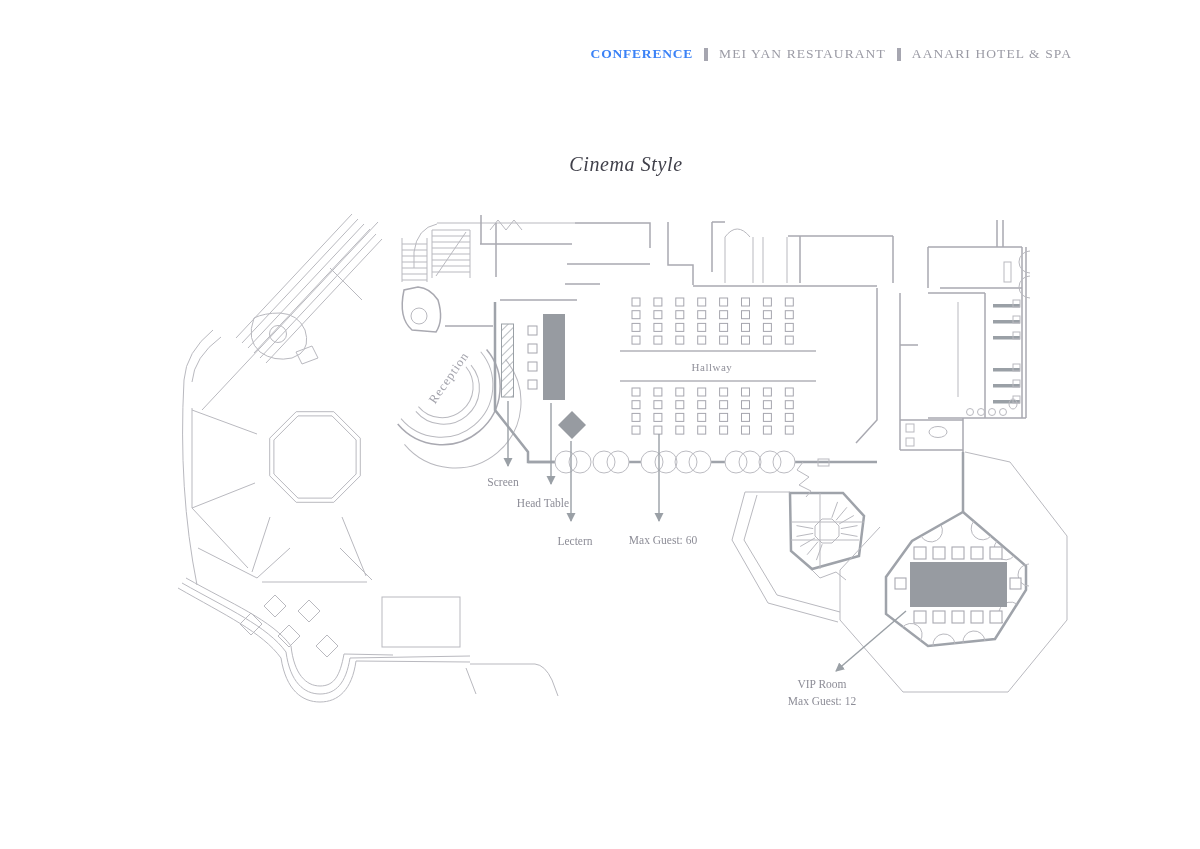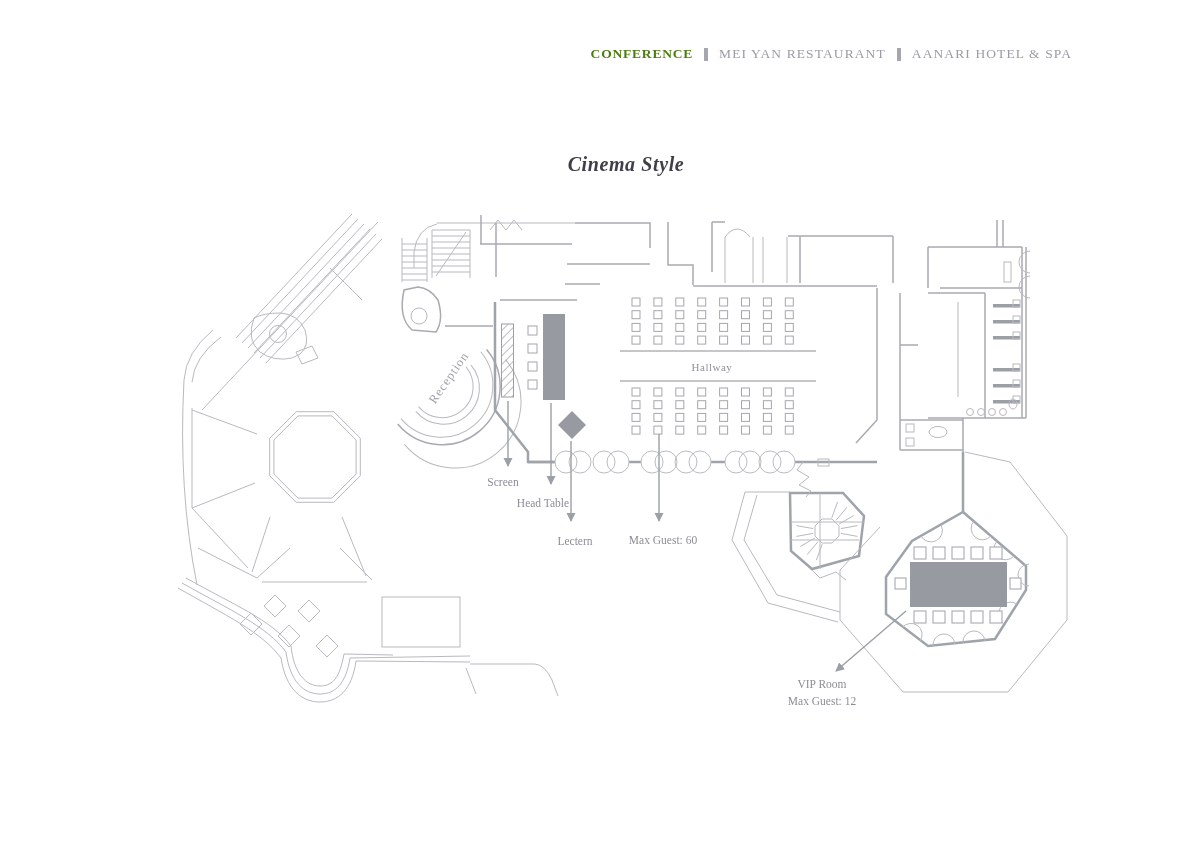--- a/index.html
+++ b/index.html
@@ -5,27 +5,27 @@
   html,body{margin:0;padding:0;}
   body{
     width:1200px;height:849px;position:relative;background:#ffffff;
     font-family:"Liberation Serif","DejaVu Serif",serif;overflow:hidden;
   }
   
   .hdr{
     position:absolute;top:46px;right:128px;display:flex;align-items:center;gap:11px;
     font-size:13.5px;letter-spacing:1.1px;white-space:nowrap;
   }
-  .hdr .brand{font-weight:bold;color:#4d7c0f;letter-spacing:.8px;}
+  .hdr .brand{font-weight:bold;color:#3b82f6;letter-spacing:.8px;}
   .hdr .sec{color:#9b9ba5;text-align:right;}
   .hdr .sep{width:4px;height:13px;background:#a6a6b0;display:inline-block;}
   
   .title{
     position:absolute;top:153px;left:626px;transform:translateX(-50%);
-    font-size:20px;font-weight:bold;font-style:italic;color:#3f3f49;letter-spacing:.6px;
+    font-size:20px;font-weight:normal;font-style:italic;color:#3f3f49;letter-spacing:.6px;
     white-space:nowrap;
   }
   
   svg{position:absolute;left:0;top:0;}
   .w-thin{stroke:#b9b9bf;stroke-width:1;fill:none;}
   .w-med{stroke:#a9a9b1;stroke-width:1.5;fill:none;}
   .w-thick{stroke:#9fa3aa;stroke-width:2.5;fill:none;}
   .furn{fill:#979ba1;stroke:none;}
   .seat{fill:#ffffff;stroke:#a6a6ae;stroke-width:1;}
   .vipseat{fill:#ffffff;stroke:#a9a9b1;stroke-width:1.1;}

